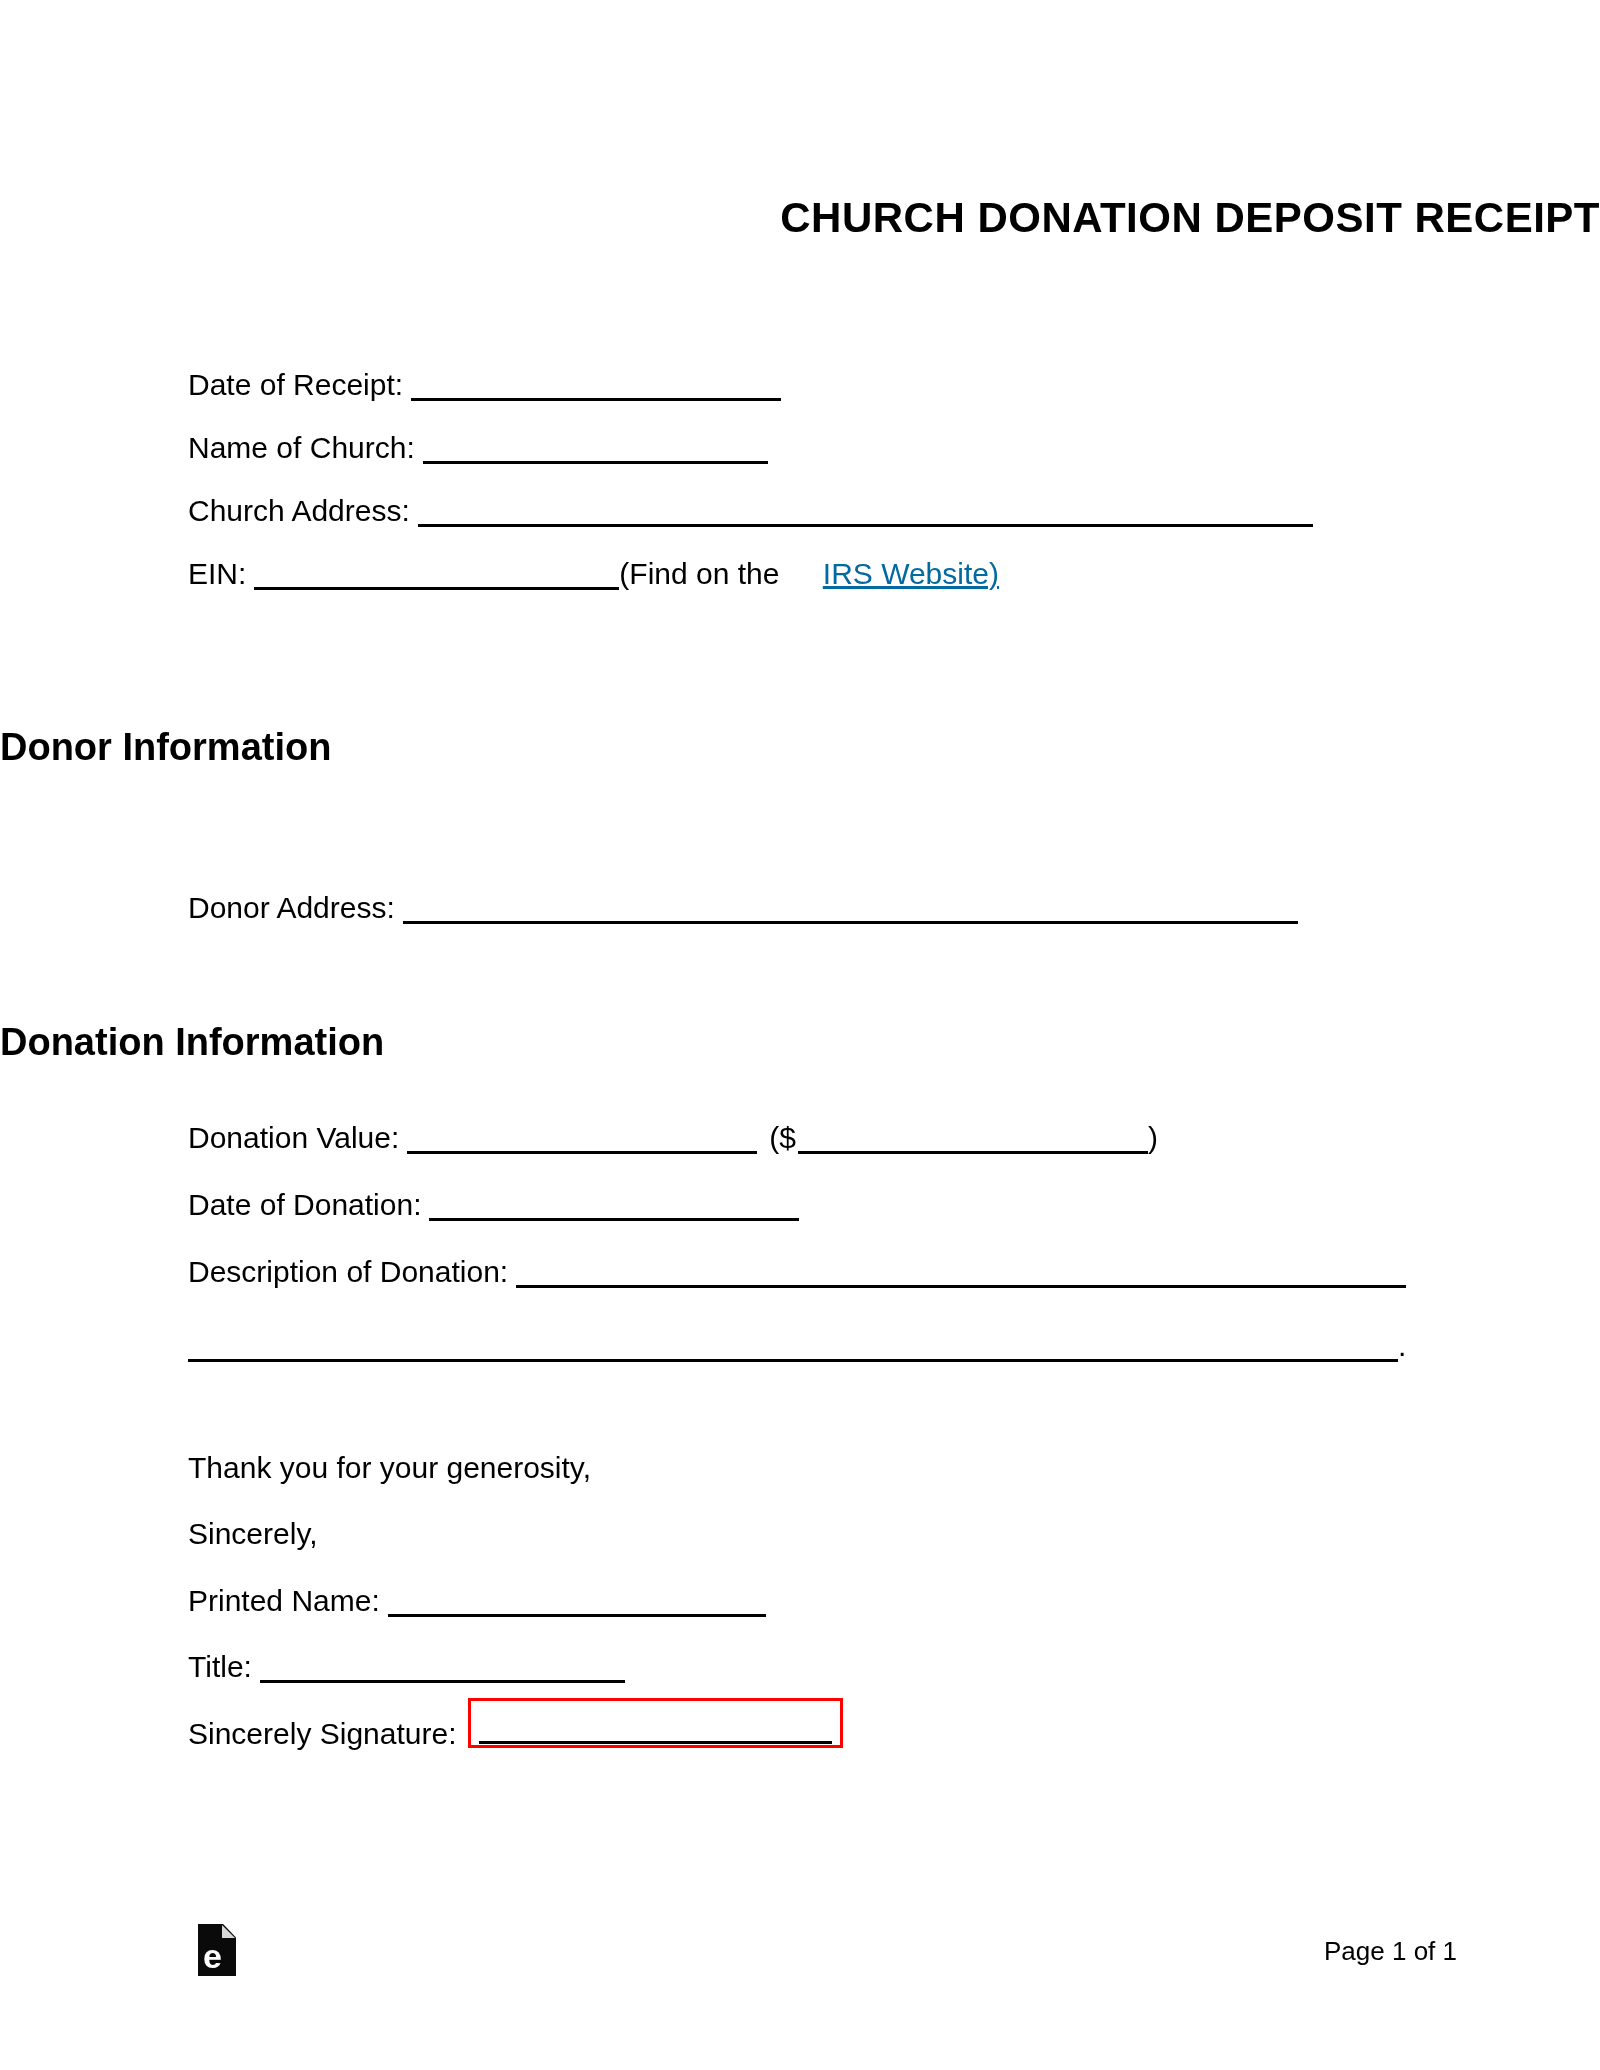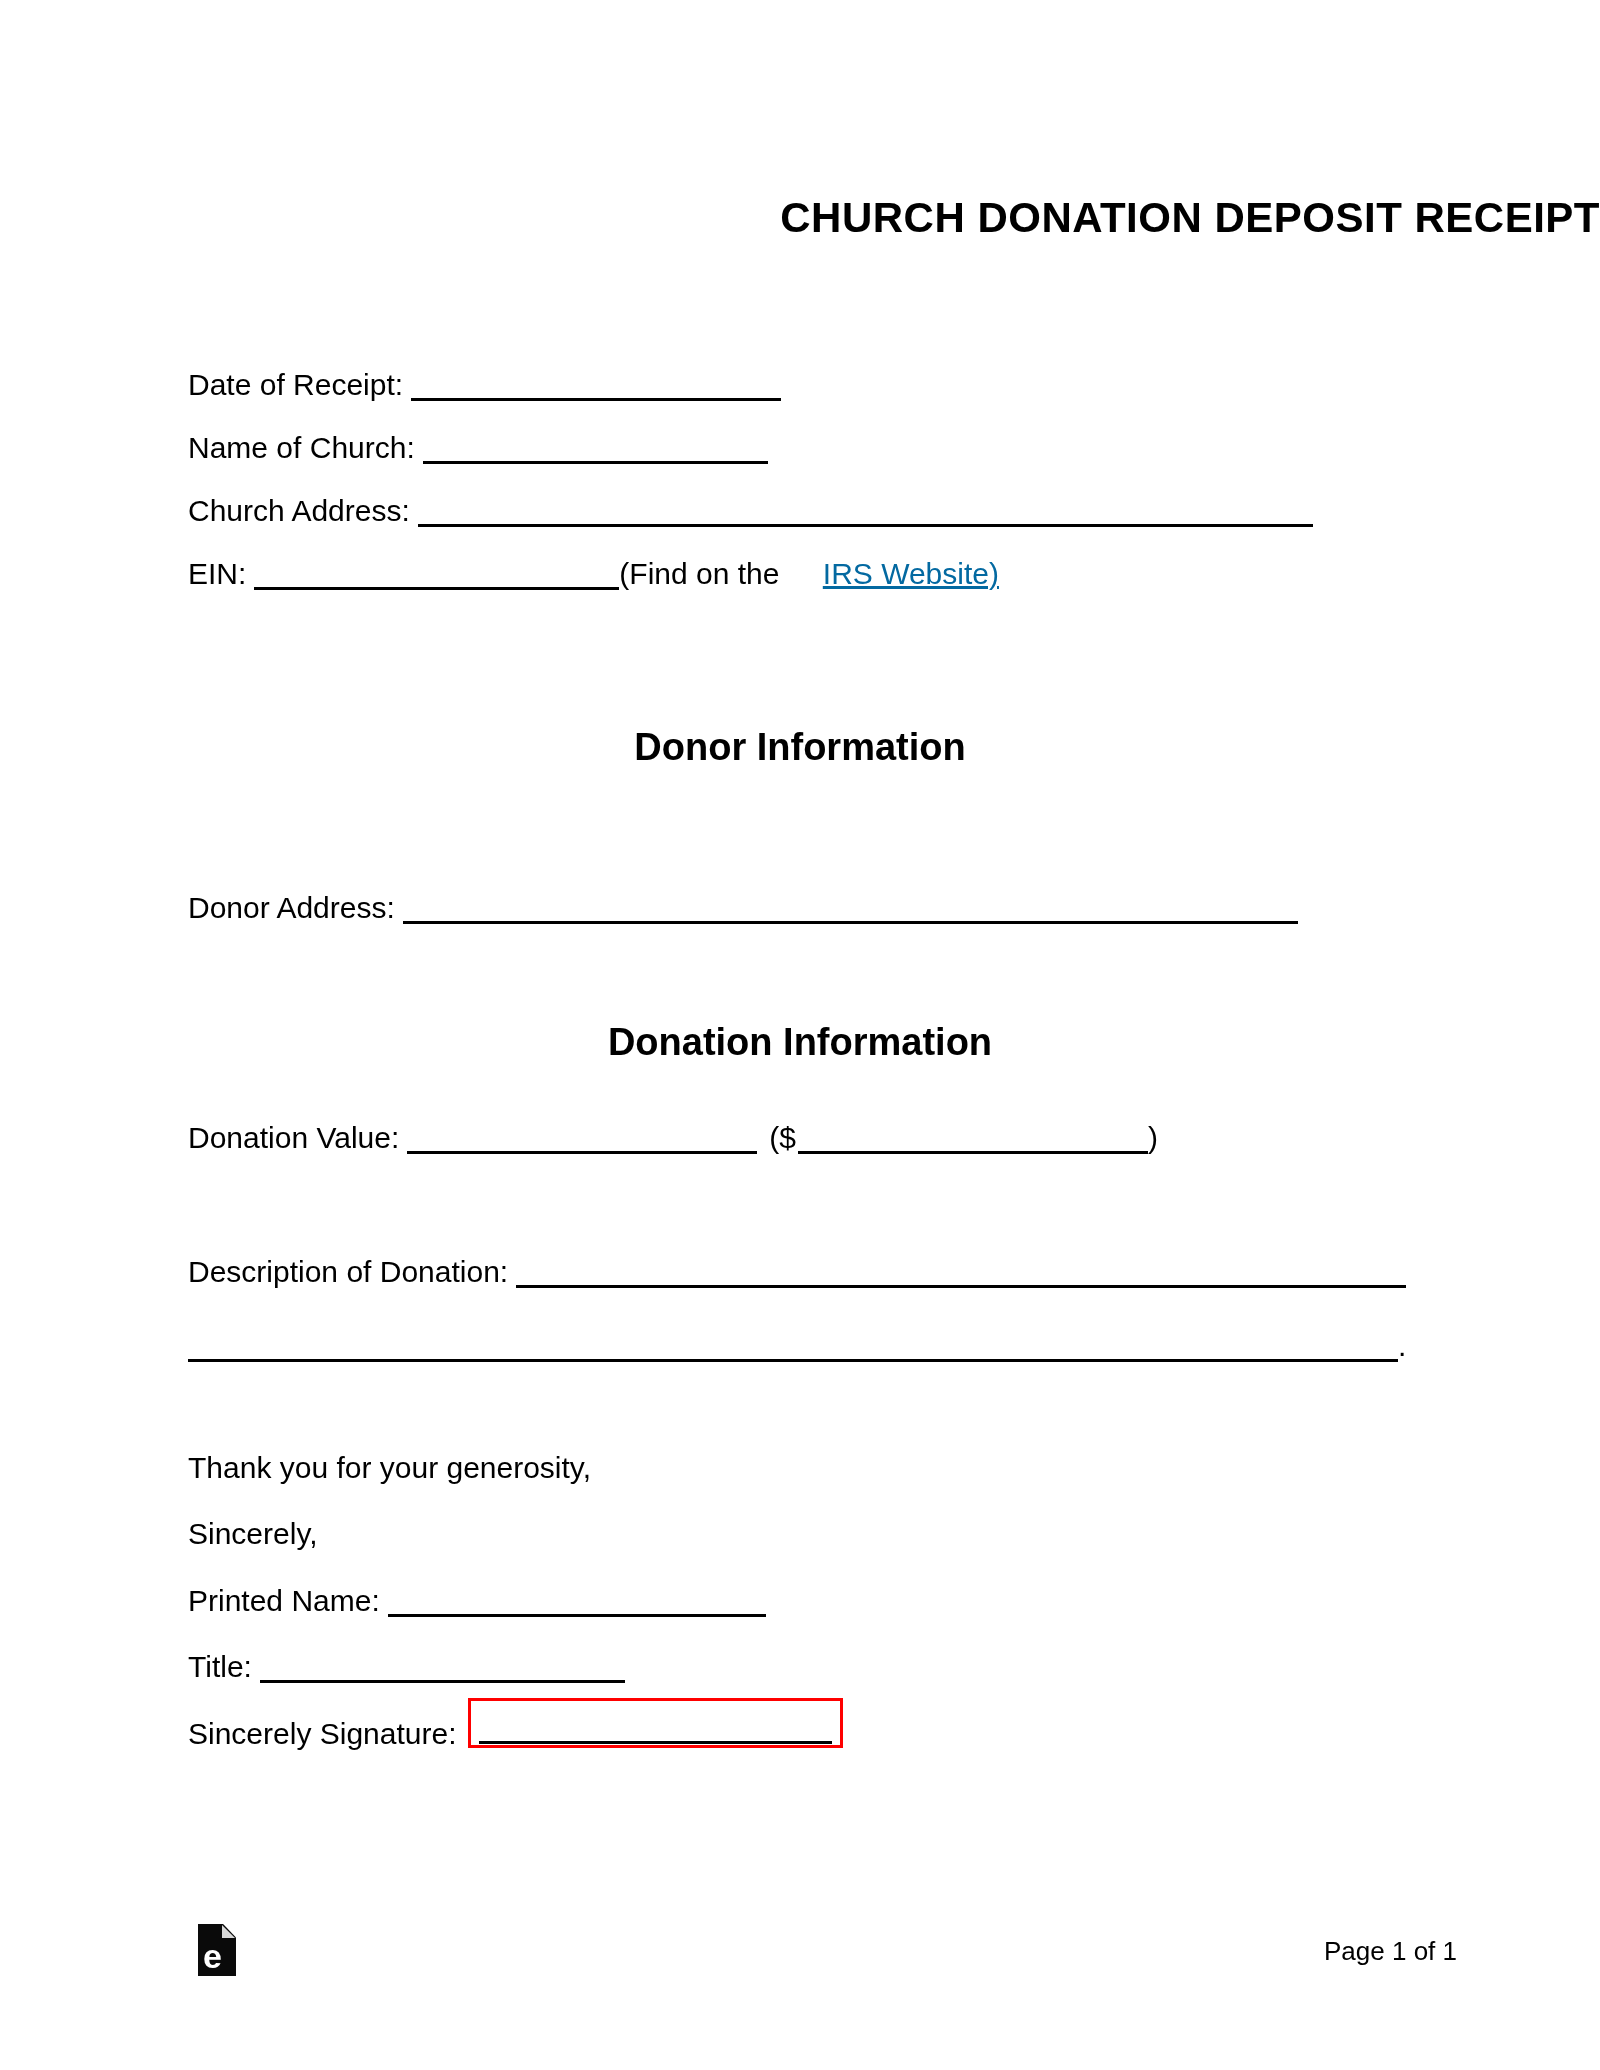--- a/index.html
+++ b/index.html
@@ -18,21 +18,20 @@
     width: 100%;
     text-align: right;
     font-size: 42px;
     font-weight: bold;
     letter-spacing: 0.5px;
   }
   .section-heading {
     position: absolute;
     left: 0;
     width: 100%;
-    text-align: center;
     font-size: 38px;
     font-weight: bold;
   }
   .row {
     position: absolute;
     left: 188px;
     font-size: 30px;
     line-height: 34px;
     white-space: nowrap;
   }
@@ -138,20 +137,23 @@
   <div class="row" style="top:891px">
     <span>Donor Address:</span><span class="blank bl-895"></span>
   </div>
 
   <div class="section-heading" style="top:1021px">Donation Information</div>
 
   <div class="row" style="top:1121px">
     <span>Donation Value:</span><span class="blank bl-350"></span><span class="paren-open">($</span><span class="blank bl-350" style="margin-left:2px"></span><span>)</span>
   </div>
 
+  <div class="row" style="top:1188px">
+    <span>Date of Donation:</span><span class="blank bl-370"></span>
+  </div>
 
   <div class="row" style="top:1255px">
     <span>Description of Donation:</span><span class="blank bl-890"></span>
   </div>
 
   <div class="row" style="top:1329px">
     <span class="blank bl-1210 no-ml"></span><span>.</span>
   </div>
 
   <div class="row" style="top:1451px">Thank you for your generosity,</div>

